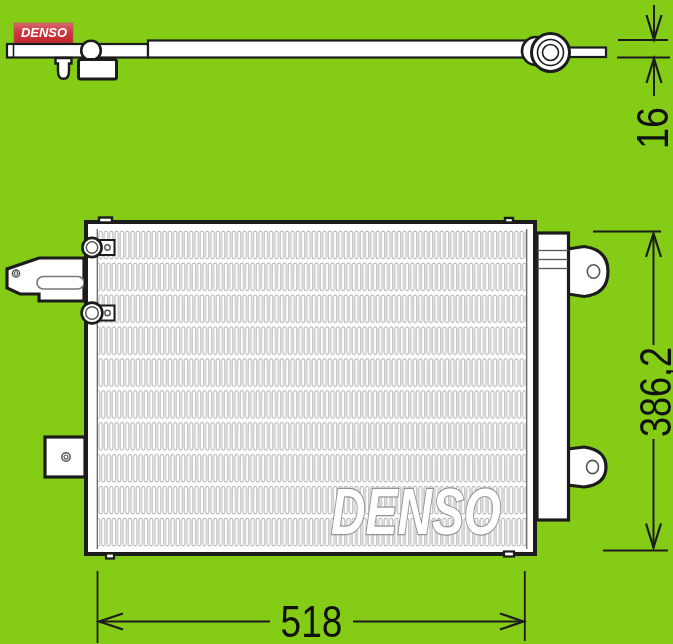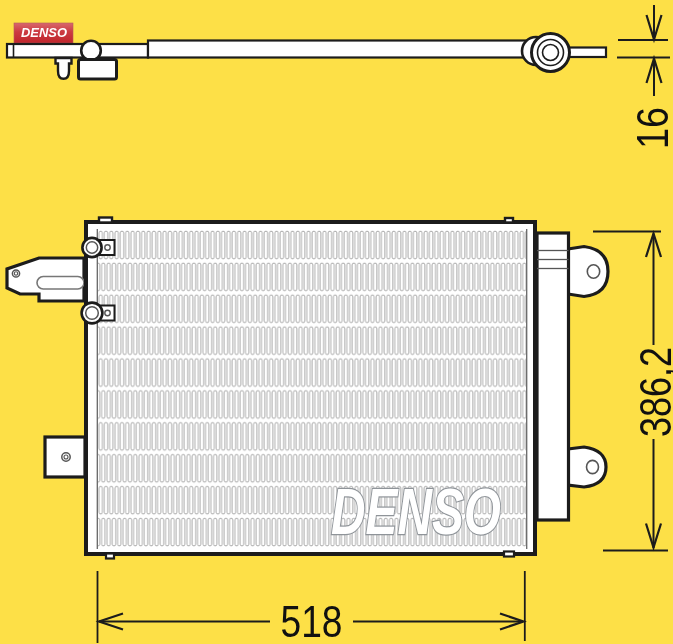--- a/index.html
+++ b/index.html
@@ -1,16 +1,16 @@
 <!DOCTYPE html>
 <html><head>
 <meta charset="utf-8">
 <style>
   html,body{margin:0;padding:0;background:#ffffff;}
-  .canvas{position:relative;width:673px;height:644px;background:#fde047;overflow:hidden;
+  .canvas{position:relative;width:673px;height:644px;background:#84cc16;overflow:hidden;
           font-family:"Liberation Sans", sans-serif;}
   svg{position:absolute;left:0;top:0;}
   text{font-family:"Liberation Sans", sans-serif;}
   .dim-text{fill:#111111;}
 </style>
 </head>
 <body>
 
 <div class="canvas">
 <svg width="673" height="644" viewBox="0 0 673 644">

